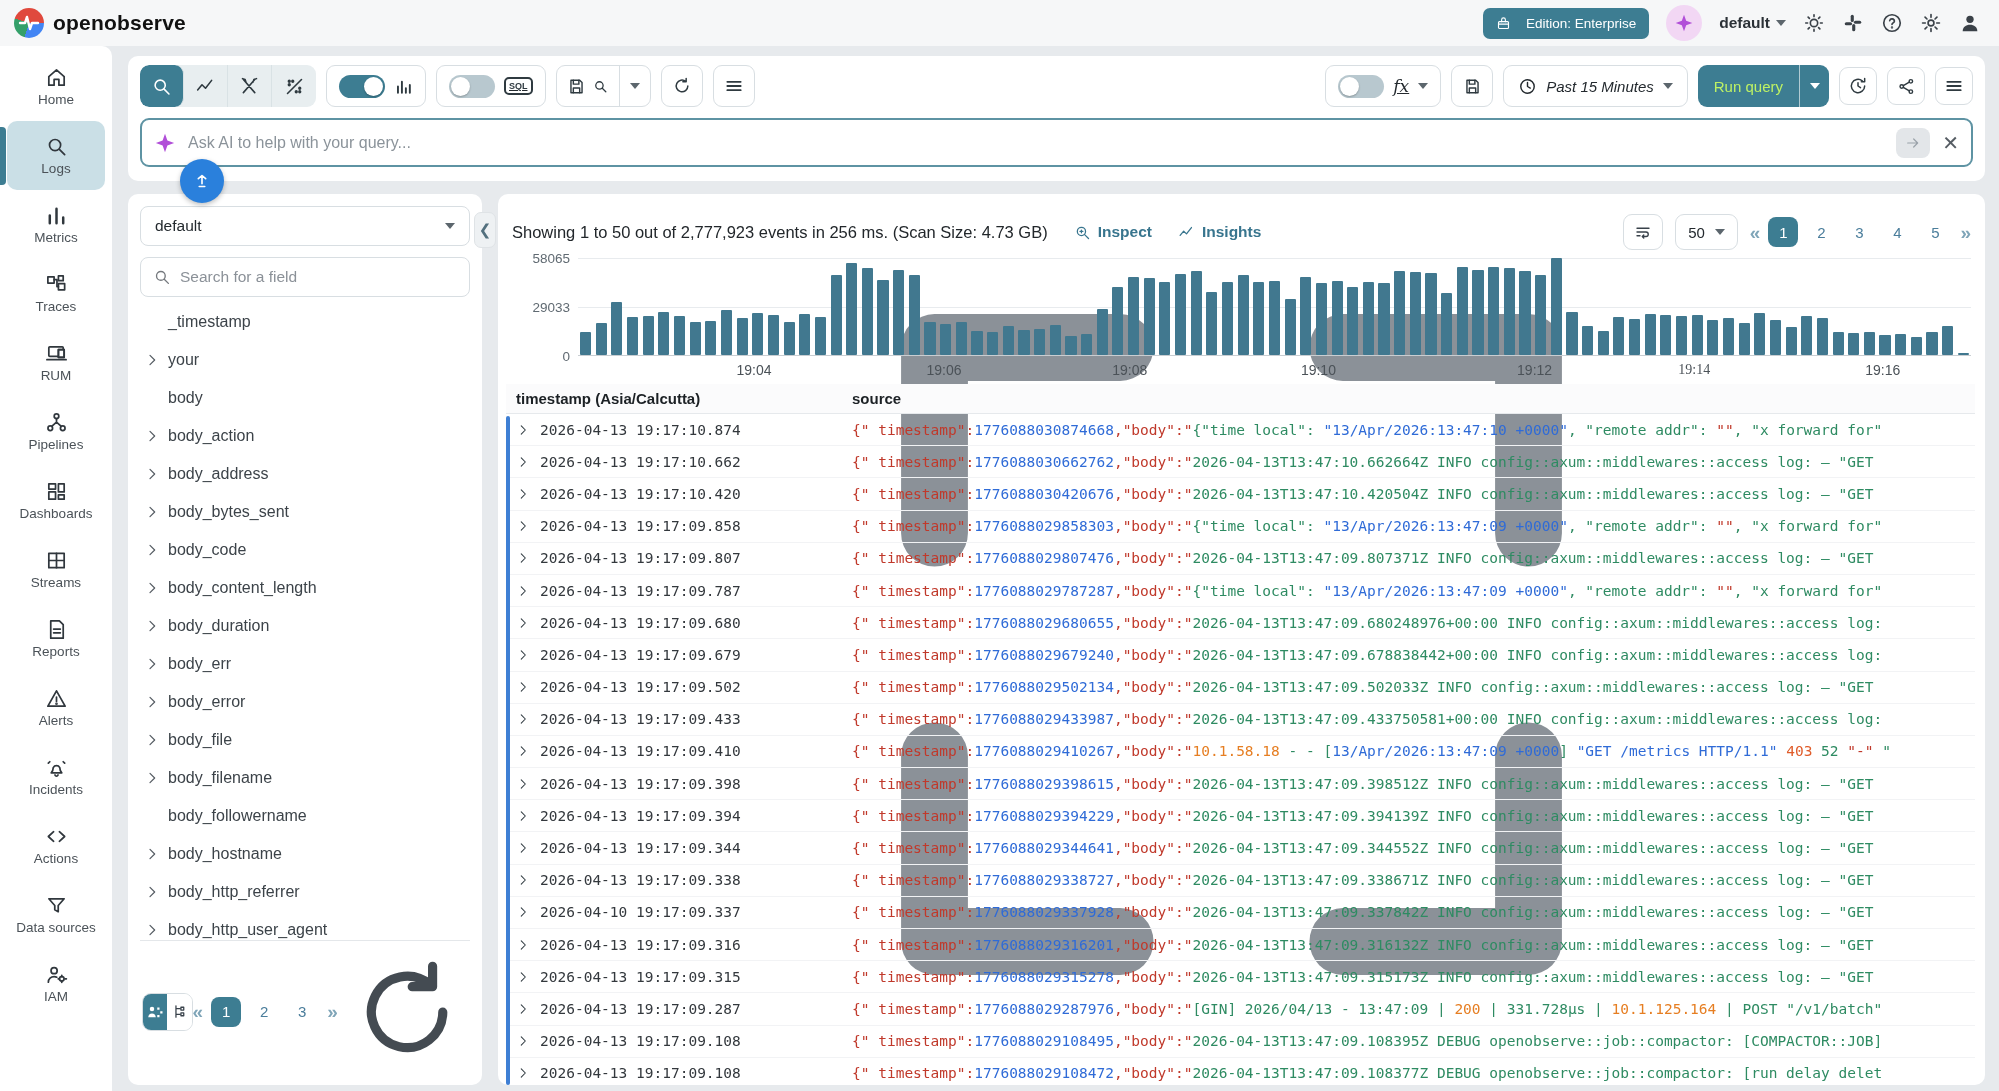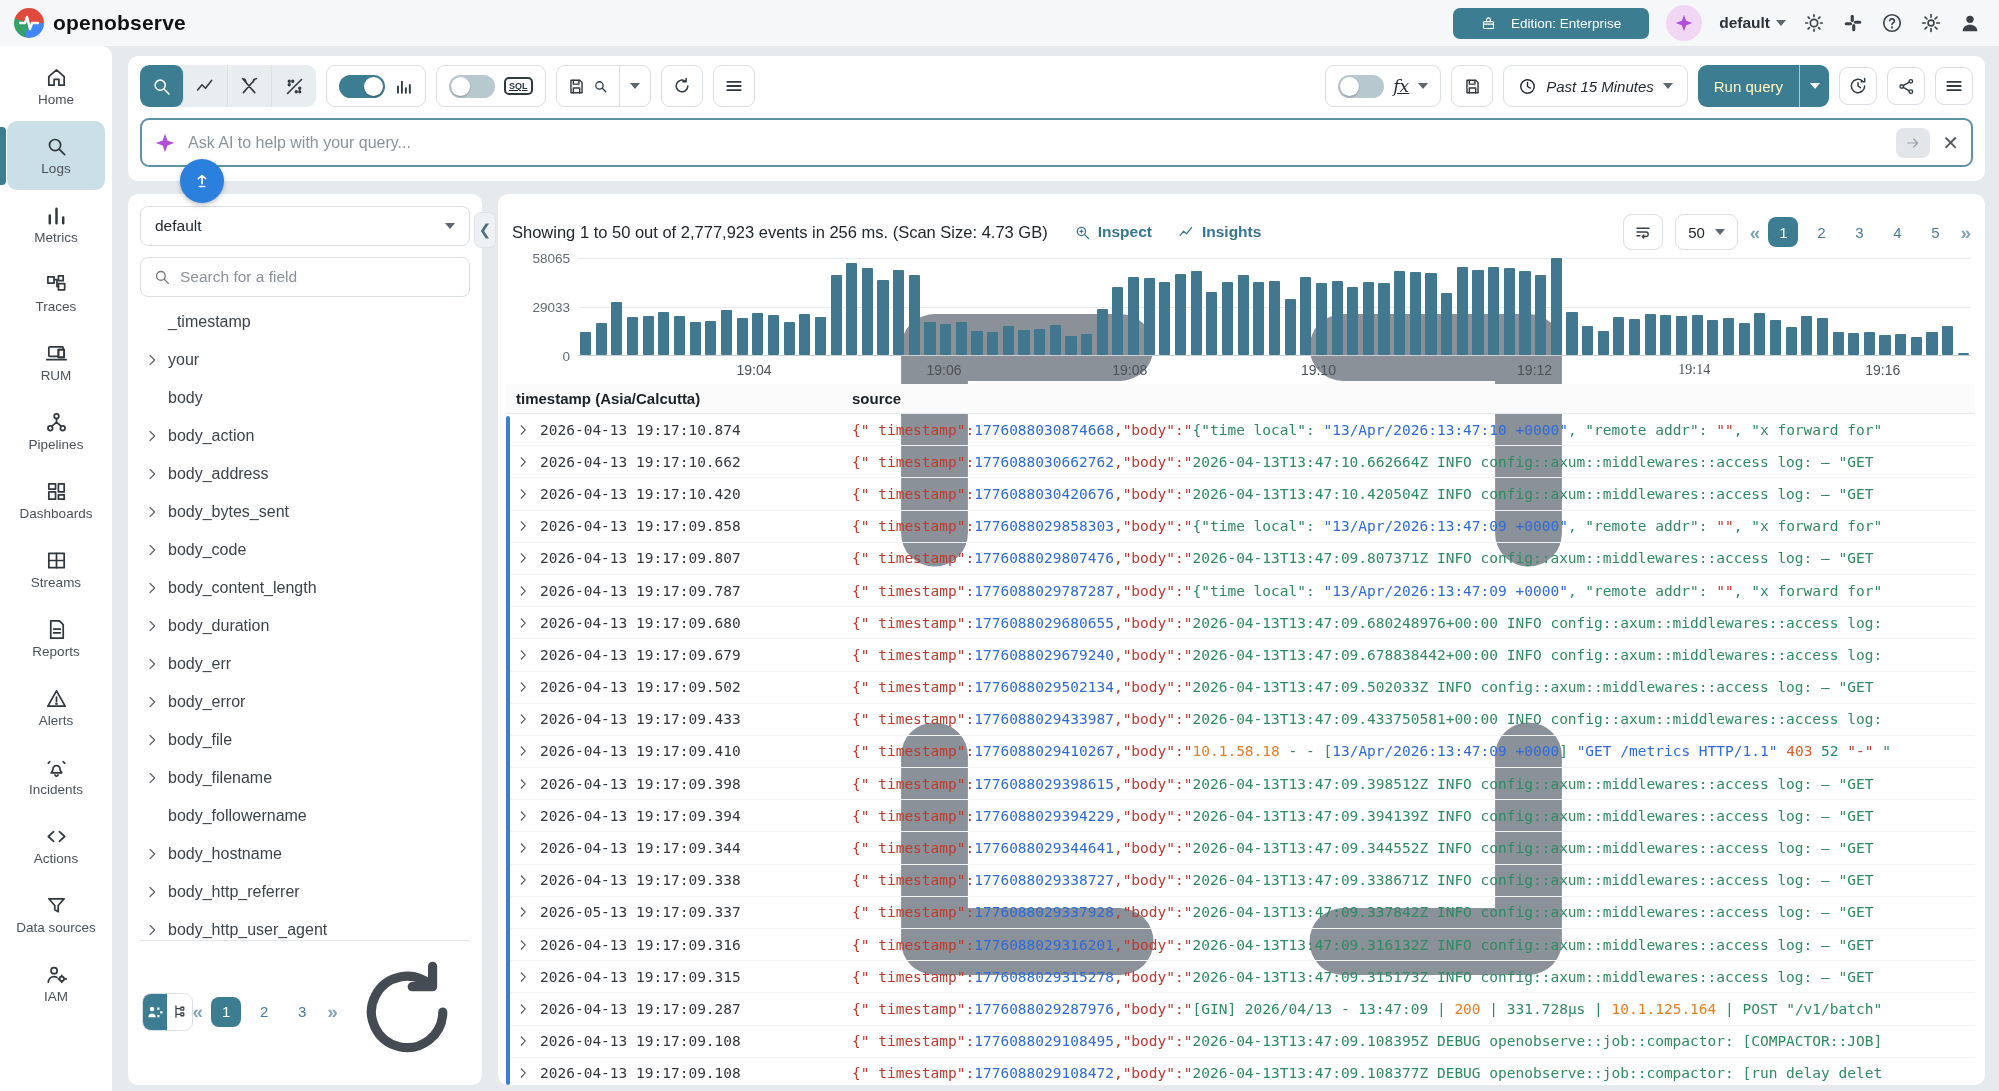--- a/index.html
+++ b/index.html
@@ -7,21 +7,21 @@
   body { font-family:"Liberation Sans",sans-serif; background:#e7eaed; color:#24292e; }
   :root{ --teal:#3d7d92; --teal-dk:#356e81; --bdr:#d8dee2; --icon:#3a4148; }
 
   
   .topbar{ height:46px; background:#f6f7f8; display:flex; align-items:center; justify-content:space-between; padding:0 18px 0 14px; }
   .brand{ display:flex; align-items:center; gap:9px; }
   .brand-logo{ width:30px; height:30px; border-radius:50%; background:conic-gradient(#e0493d 0 25%, #4285f4 25% 55%, #34a06a 55% 80%, #e0493d 80% 100%); position:relative; }
   .brand-logo svg{ position:absolute; inset:0; }
   .brand-name{ font-size:21px; font-weight:bold; color:#111; letter-spacing:.2px; }
   .top-right{ display:flex; align-items:center; gap:17px; }
-  .edition-btn{ background:var(--teal); color:#fff; border:none; border-radius:7px; height:31px; padding:0 28px; font-size:13.5px; display:flex; align-items:center; gap:15px; cursor:pointer; }
+  .edition-btn{ background:var(--teal); color:#fff; border:none; border-radius:7px; height:31px; padding:0 13px; font-size:13.5px; display:flex; align-items:center; gap:15px; cursor:pointer; }
   .ai-chip{ width:36px; height:36px; border-radius:50%; background:#f2d7f4; display:flex; align-items:center; justify-content:center; }
   .org-select{ display:flex; align-items:center; gap:6px; font-size:15.5px; font-weight:bold; color:#2b3137; cursor:pointer; }
   .tico{ width:22px; height:22px; display:inline-flex; align-items:center; justify-content:center; color:var(--icon); cursor:pointer; }
   svg.ic{ stroke:currentColor; fill:none; stroke-width:1.8; stroke-linecap:round; stroke-linejoin:round; width:100%; height:100%; }
   svg.icf{ fill:currentColor; stroke:none; width:100%; height:100%; }
 
   
   .app{ display:flex; height:1045px; }
   .rail{ width:112px; background:#fff; padding:6px 0 0; display:flex; flex-direction:column; position:relative; border-radius:0 10px 0 0; }
   .rail-item{ height:69px; display:flex; flex-direction:column; align-items:center; justify-content:center; gap:4px; font-size:13.5px; color:#4b5258; cursor:pointer; margin:0 7px; border-radius:10px; text-align:center; line-height:1.05; }
@@ -46,21 +46,21 @@
   .toggle .knob{ left:2px; } .toggle.on .knob{ left:25px; }
   .sql-badge{ border:2px solid #2f3a40; border-radius:5px; font-size:9px; font-weight:bold; padding:2px 3px; color:#2f3a40; }
   .combo{ display:flex; align-items:center; border:1px solid var(--bdr); border-radius:9px; height:42px; overflow:hidden; background:#fff; }
   .combo .part{ display:flex; align-items:center; gap:6px; padding:0 10px; height:100%; border:none; background:transparent; color:#2f3a40; cursor:pointer; }
   .combo .part + .part{ border-left:1px solid var(--bdr); }
   .sq-btn{ width:42px; height:42px; border:1px solid var(--bdr); border-radius:9px; background:#fff; color:#2f3a40; display:flex; align-items:center; justify-content:center; cursor:pointer; }
   .fx-label{ font-family:"DejaVu Serif",serif; font-style:italic; font-size:17px; color:#23292e; }
   .caret{ width:0; height:0; border-left:5px solid transparent; border-right:5px solid transparent; border-top:6px solid #5c666d; }
   .time-btn{ display:flex; align-items:center; gap:9px; border:1px solid var(--bdr); border-radius:9px; height:42px; padding:0 14px; background:#fff; font-size:15px; color:#23292e; cursor:pointer;font-style:italic; }
   .run-group{ display:flex; height:42px; border-radius:9px; overflow:hidden; }
-  .run-main{ background:var(--teal); color:#fef9c3; border:none; font-size:15px; padding:0 16px; cursor:pointer; }
+  .run-main{ background:var(--teal); color:#bef264; border:none; font-size:15px; padding:0 16px; cursor:pointer; }
   .run-caret{ background:var(--teal); border:none; border-left:1px solid rgba(255,255,255,.6); width:30px; display:flex; align-items:center; justify-content:center; cursor:pointer; }
   .run-caret .caret{ border-top-color:#fff; }
 
   .ai-row{ margin-top:11px; height:49px; border:2px solid #5e93a3; border-radius:9px; display:flex; align-items:center; padding:0 12px; gap:12px; background:#fff; }
   .ai-row input{ flex:1; border:none; outline:none; font-size:16px; color:#333; background:transparent; }
   .ai-row input::placeholder{ color:#8b939a; }
   .send-btn{ width:34px; height:30px; border-radius:8px; background:#e3e6e9; border:none; color:#9aa2a9; display:flex; align-items:center; justify-content:center; cursor:pointer; }
   .close-x{ font-size:20px; color:#555c63; cursor:pointer; }
   .ai-fab{ position:absolute; left:52px; bottom:-22px; width:44px; height:44px; border-radius:50%; background:#2a80dc; display:flex; align-items:center; justify-content:center; box-shadow:0 2px 5px rgba(0,0,0,.25); cursor:pointer; z-index:5; }
 
@@ -855,21 +855,21 @@
                 <span class="row-chev"><svg class="ic" viewBox="0 0 24 24" stroke-width="2.6">
                     <path d="M9 5l7 7-7 7"></path>
                   </svg></span>
                 <span class="row-ts">2026-04-13 19:17:09.338</span>
                 <span class="row-src"><span class="tok-k">{"_timestamp":</span><span class="tok-n">1776088029338727</span><span class="tok-k">,"body":"</span><span class="tok-s">2026-04-13T13:47:09.338671Z INFO config::axum::middlewares::access_log: – "GET</span></span>
               </div>
               <div class="log-row">
                 <span class="row-chev"><svg class="ic" viewBox="0 0 24 24" stroke-width="2.6">
                     <path d="M9 5l7 7-7 7"></path>
                   </svg></span>
-                <span class="row-ts">2026-05-13 19:17:09.337</span>
+                <span class="row-ts">2026-04-10 19:17:09.337</span>
                 <span class="row-src"><span class="tok-k">{"_timestamp":</span><span class="tok-n">1776088029337928</span><span class="tok-k">,"body":"</span><span class="tok-s">2026-04-13T13:47:09.337842Z INFO config::axum::middlewares::access_log: – "GET</span></span>
               </div>
               <div class="log-row">
                 <span class="row-chev"><svg class="ic" viewBox="0 0 24 24" stroke-width="2.6">
                     <path d="M9 5l7 7-7 7"></path>
                   </svg></span>
                 <span class="row-ts">2026-04-13 19:17:09.316</span>
                 <span class="row-src"><span class="tok-k">{"_timestamp":</span><span class="tok-n">1776088029316201</span><span class="tok-k">,"body":"</span><span class="tok-s">2026-04-13T13:47:09.316132Z INFO config::axum::middlewares::access_log: – "GET</span></span>
               </div>
               <div class="log-row">

